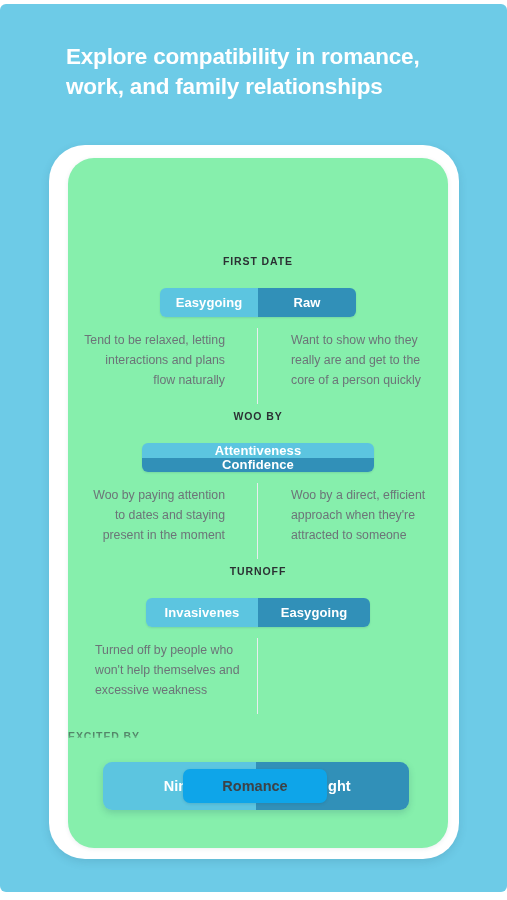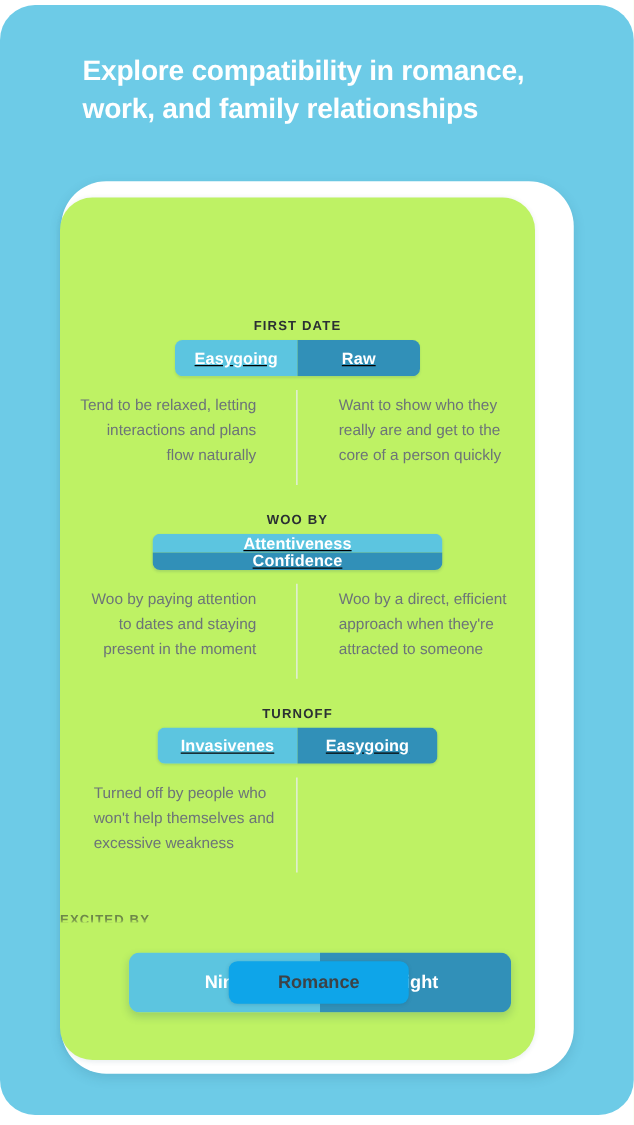--- a/index.html
+++ b/index.html
@@ -16,21 +16,21 @@
   }
 
   
   .screen {
     position: absolute;
     left: 0;
     top: 4px;
     width: 507px;
     height: 888px;
     background: #6dcbe7;
-    border-radius: 28px;
+    border-radius: 6px;
     overflow: hidden;
   }
 
   
   .headline {
     position: absolute;
     left: 66px;
     top: 38px;
     width: 400px;
     color: #ffffff;
@@ -46,25 +46,25 @@
     left: 49px;
     top: 141px;
     width: 410px;
     height: 714px;
     background: #ffffff;
     border-radius: 36px;
     box-shadow: 0 3px 9px rgba(40,90,110,0.16);
   }
   .card-inner {
     position: absolute;
-    left: 48px;
+    left: 68px;
     top: 154px;
     width: 380px;
     height: 690px;
-    background: #bef264;
+    background: #86efac;
     border-radius: 26px;
     box-shadow: 0 1px 4px rgba(40,90,110,0.10);
     overflow: hidden;
   }
 
   
   .content {
     position: absolute;
     left: 0;
     top: 0;
@@ -84,27 +84,26 @@
     color: #2b3033;
     font-size: 10.5px;
     font-weight: bold;
     letter-spacing: 0.9px;
     height: 14px;
     line-height: 14px;
   }
 
   
   .pill {
-    margin: 4px auto 0 auto;
+    margin: 20px auto 0 auto;
     height: 29px;
     border-radius: 6px;
     display: flex;
     overflow: hidden;
     box-shadow: 0 1px 2px rgba(30,80,100,0.14);
-    text-decoration: underline;
   }
   .pill .seg {
     flex: 1 1 50%;
     display: flex;
     align-items: center;
     justify-content: center;
     color: #ffffff;
     font-size: 13px;
     font-weight: bold;
     letter-spacing: 0.1px;

